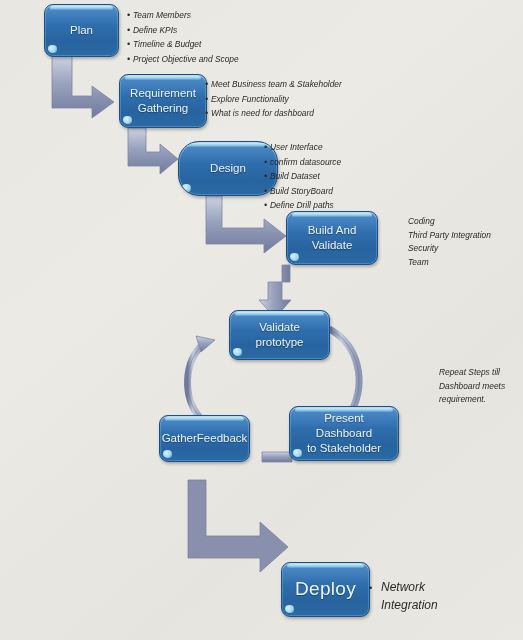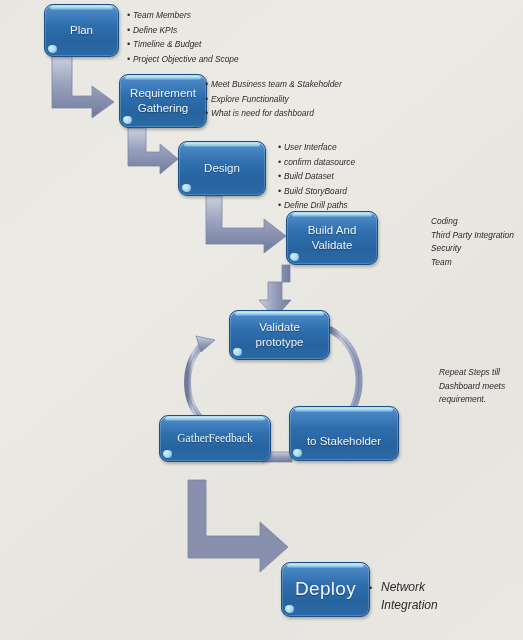--- a/index.html
+++ b/index.html
@@ -157,75 +157,75 @@
     <span class="label">Plan</span>
   </div>
 
   <div class="node" style="left:119px; top:74px; width:88px; height:54px;">
     <span class="label">
       <span>Requirement</span><br>
       <span>Gathering</span>
     </span>
   </div>
 
-  <div class="node" style="left:178px; top:141px; width:88px; height:55px;">
+  <div class="node" style="left:178px; top:141px; width:100px; height:55px;border-radius:21px;">
     <span class="label">Design</span>
   </div>
 
   <div class="node" style="left:286px; top:211px; width:92px; height:54px;">
     <span class="label">
       <span>Build And</span><br>
       <span>Validate</span>
     </span>
   </div>
 
   <div class="node" style="left:229px; top:310px; width:101px; height:50px;">
     <span class="label">
       <span>Validate</span><br>
       <span>prototype</span>
     </span>
   </div>
 
   <div class="node" style="left:289px; top:406px; width:110px; height:55px;">
     <span class="label">
-      <br>
+      <span>Present Dashboard</span><br>
       <span>to Stakeholder</span>
     </span>
   </div>
 
-  <div class="node" style="left:159px; top:415px; width:112px; height:47px;font-family:Liberation Serif, serif;">
+  <div class="node" style="left:159px; top:415px; width:91px; height:47px;">
     <span class="label">GatherFeedback</span>
   </div>
 
   <div class="node big" style="left:281px; top:562px; width:89px; height:55px;">
     <span class="label">Deploy</span>
   </div>
 
   <div class="notes" style="left:127px; top:8px;">
     <div class="li">Team Members</div>
     <div class="li">Define KPIs</div>
     <div class="li">Timeline &amp; Budget</div>
     <div class="li">Project Objective and Scope</div>
   </div>
 
   <div class="notes" style="left:205px; top:77px;">
     <div class="li">Meet Business team &amp; Stakeholder</div>
     <div class="li">Explore Functionality</div>
     <div class="li">What is need for dashboard</div>
   </div>
 
-  <div class="notes" style="left:264px; top:140px;padding-left:14px;">
+  <div class="notes" style="left:264px; top:140px;">
     <div class="li">User Interface</div>
     <div class="li">confirm datasource</div>
     <div class="li">Build Dataset</div>
     <div class="li">Build StoryBoard</div>
     <div class="li">Define Drill paths</div>
   </div>
 
-  <div class="notes plain" style="left:408px; top:215px;margin-left:23px;">
+  <div class="notes plain" style="left:408px; top:215px;">
     <div class="li">Coding</div>
     <div class="li">Third Party Integration</div>
     <div class="li">Security</div>
     <div class="li">Team</div>
   </div>
 
   <div class="notes plain" style="left:439px; top:366px;">
     <div class="li">Repeat Steps till</div>
     <div class="li">Dashboard meets</div>
     <div class="li">requirement.</div>

